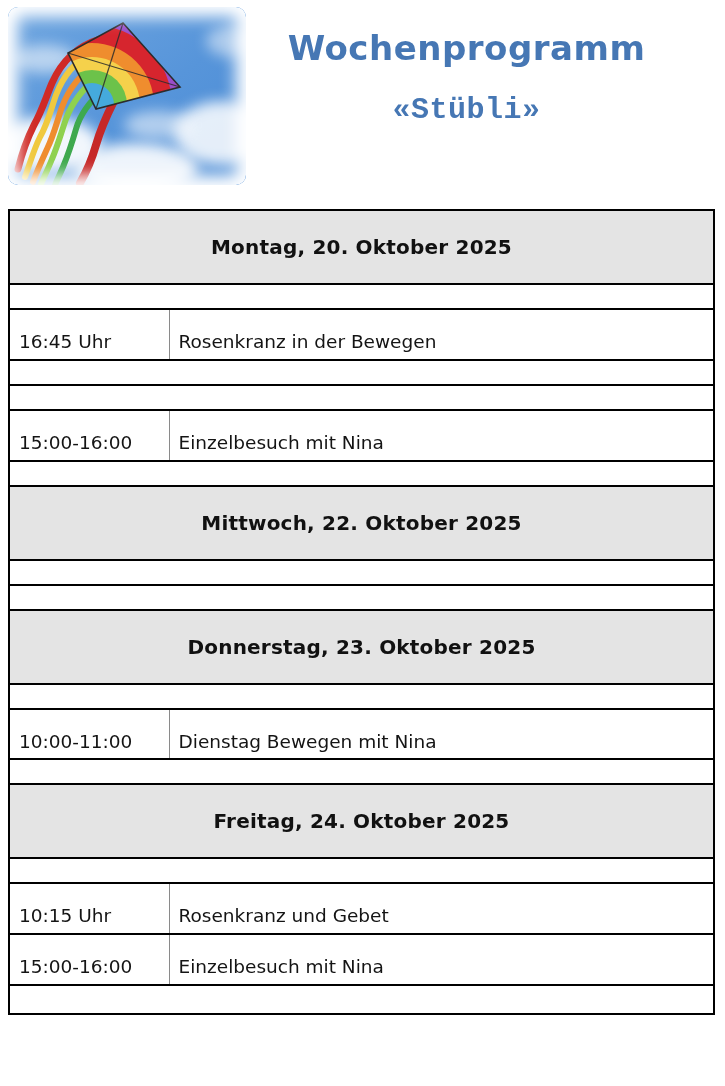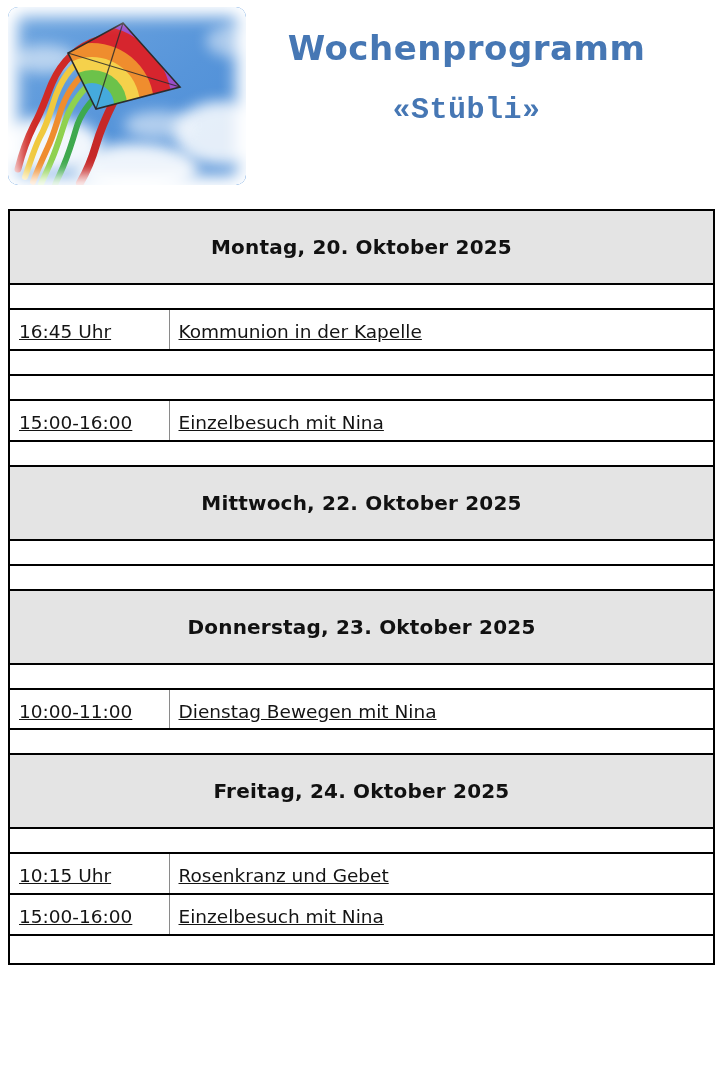--- a/index.html
+++ b/index.html
@@ -84,23 +84,22 @@
     font-weight:bold;
     font-size:20px;
     letter-spacing:0.2px;
     color:#111111;
   }
   tr.spacer td{height:25px;}
   tr.spacer.tall td{height:29px;}
   tr.event td{
     height:28px;
     font-size:18.5px;
-    padding:8px 10px 3px 9px;
+    padding:18px 10px 3px 9px;
     line-height:1.5;
-    text-decoration:underline;
   }
   tr.event td.time{border-right:0;}
   tr.event td.activity{border-left:1.6px solid var(--divider-gray);}
 </style>
 </head>
 <body>
 
 <div class="page">
 
   <header class="masthead">
@@ -170,21 +169,21 @@
     <tbody>
 
       <tr class="day">
         <td colspan="2">Montag, 20. Oktober 2025</td>
       </tr>
       <tr class="spacer">
           <td colspan="2"></td>
         </tr>
       <tr class="event">
         <td class="time">16:45 Uhr</td>
-        <td class="activity">Kommunion in der Kapelle</td>
+        <td class="activity">Rosenkranz in der Bewegen</td>
       </tr>
       <tr class="spacer">
           <td colspan="2"></td>
         </tr>
 
       <tr class="spacer">
           <td colspan="2"></td>
         </tr>
       <tr class="event">
         <td class="time">15:00-16:00</td>

